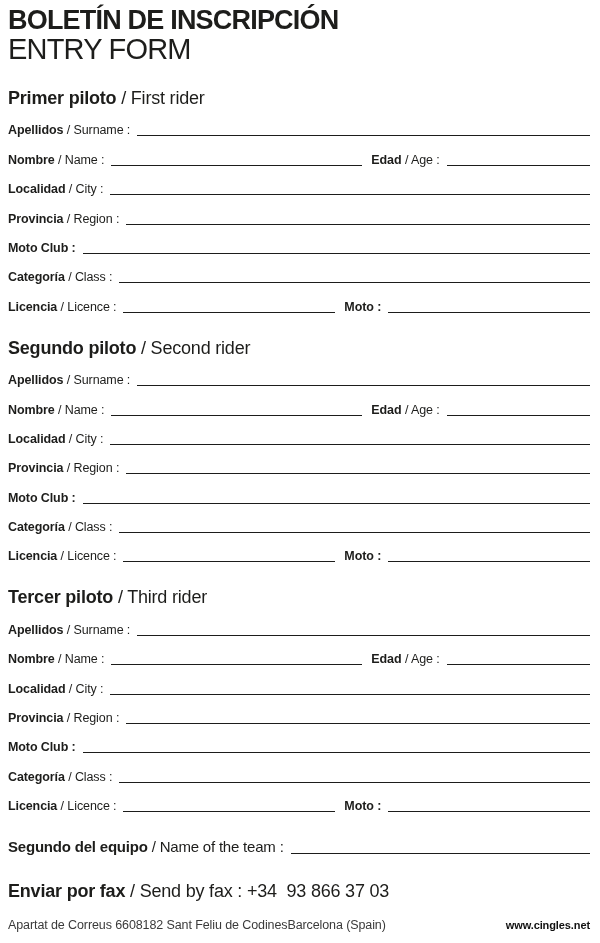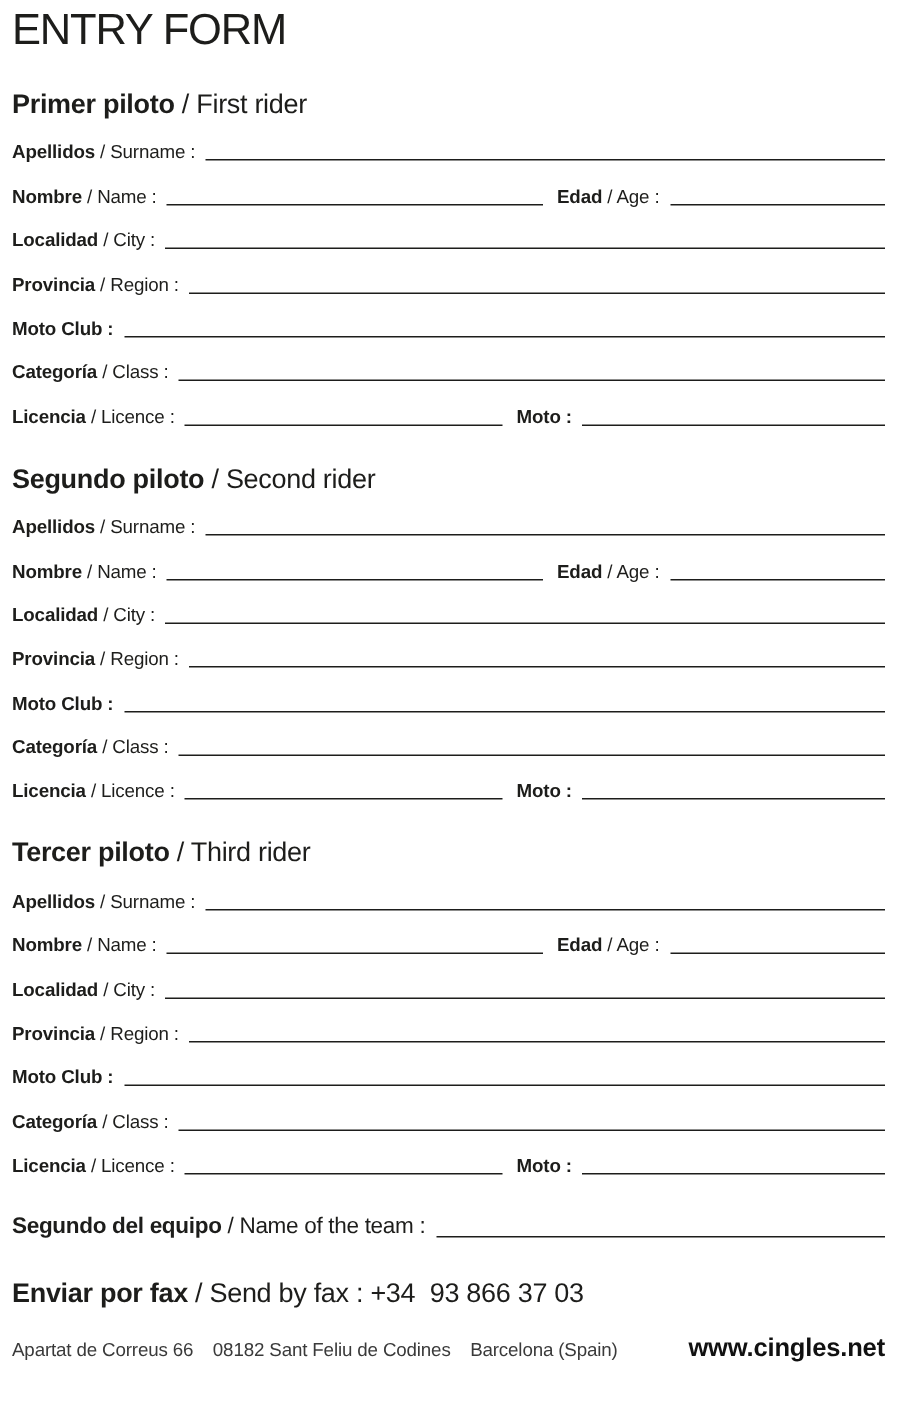--- a/index.html
+++ b/index.html
@@ -42,29 +42,30 @@
   .team-row {
     display:flex; align-items:flex-end; margin-top:18px;
     height:24px; font-size:15px; letter-spacing:-0.2px;
   }
   .team-row .lab b { font-weight:bold; }
   .fax-row { margin-top:26px; font-size:18px; letter-spacing:-0.2px; line-height:20px; }
   .fax-row b { font-weight:bold; }
 
   
   .footer {
-    display:flex; align-items:baseline; gap:13px;
+    display:flex; align-items:baseline; 
     margin-top:17px; font-size:12.5px; color:#3a3a3a; letter-spacing:-0.1px;
   }
-  .footer .site { margin-left:auto; font-weight:bold; font-size:17px; color:#111111; }
+  .footer .site { margin-left:auto; font-weight:bold; font-size:11px; color:#111111; }
 </style>
 </head>
 <body>
 
 <header>
+  <div class="title1">BOLETÍN DE INSCRIPCIÓN</div>
   <div class="title2">ENTRY FORM</div>
 </header>
 
 <section>
   <h2 class="sec"><span class="b">Primer piloto</span><span> / First rider</span></h2>
 
   <div class="frow">
     <span class="lab"><b>Apellidos</b><span> / Surname :</span></span>
     <span class="ln grow1"></span>
   </div>

